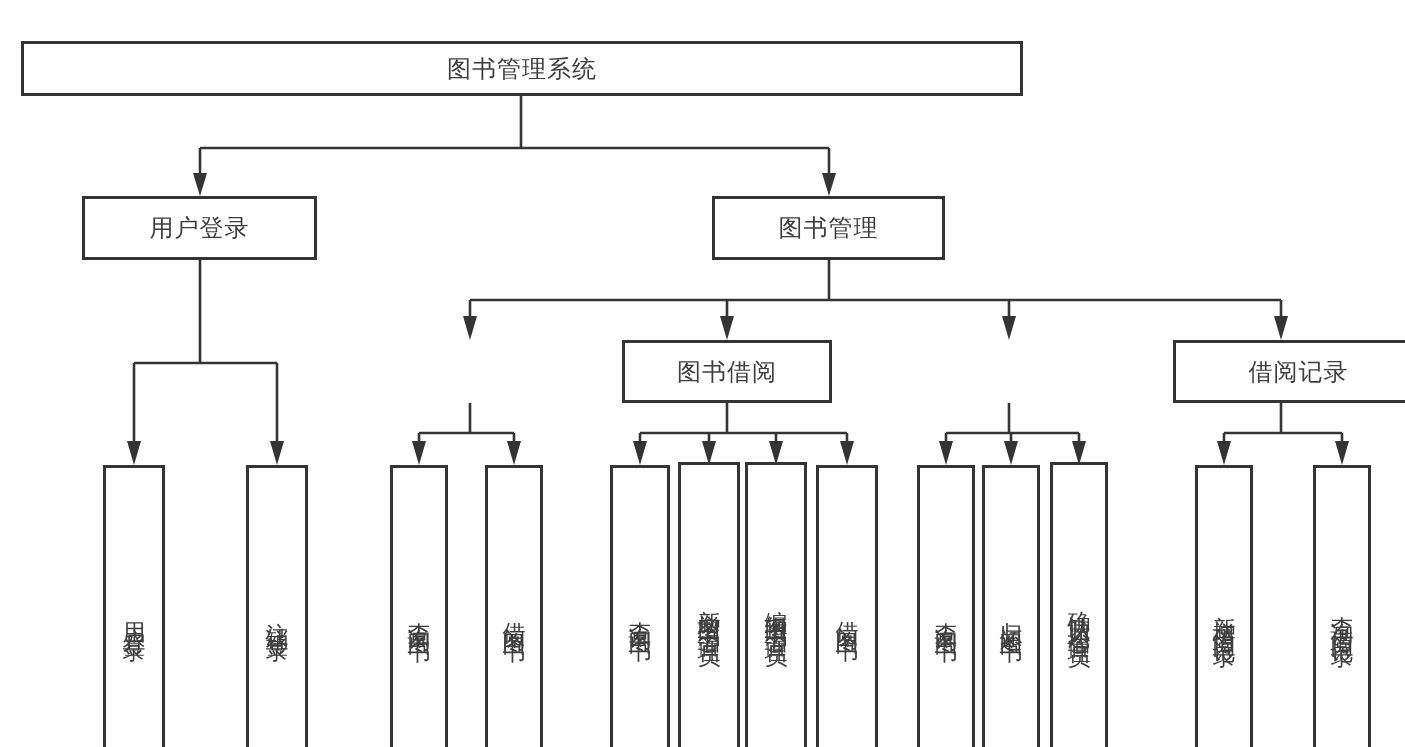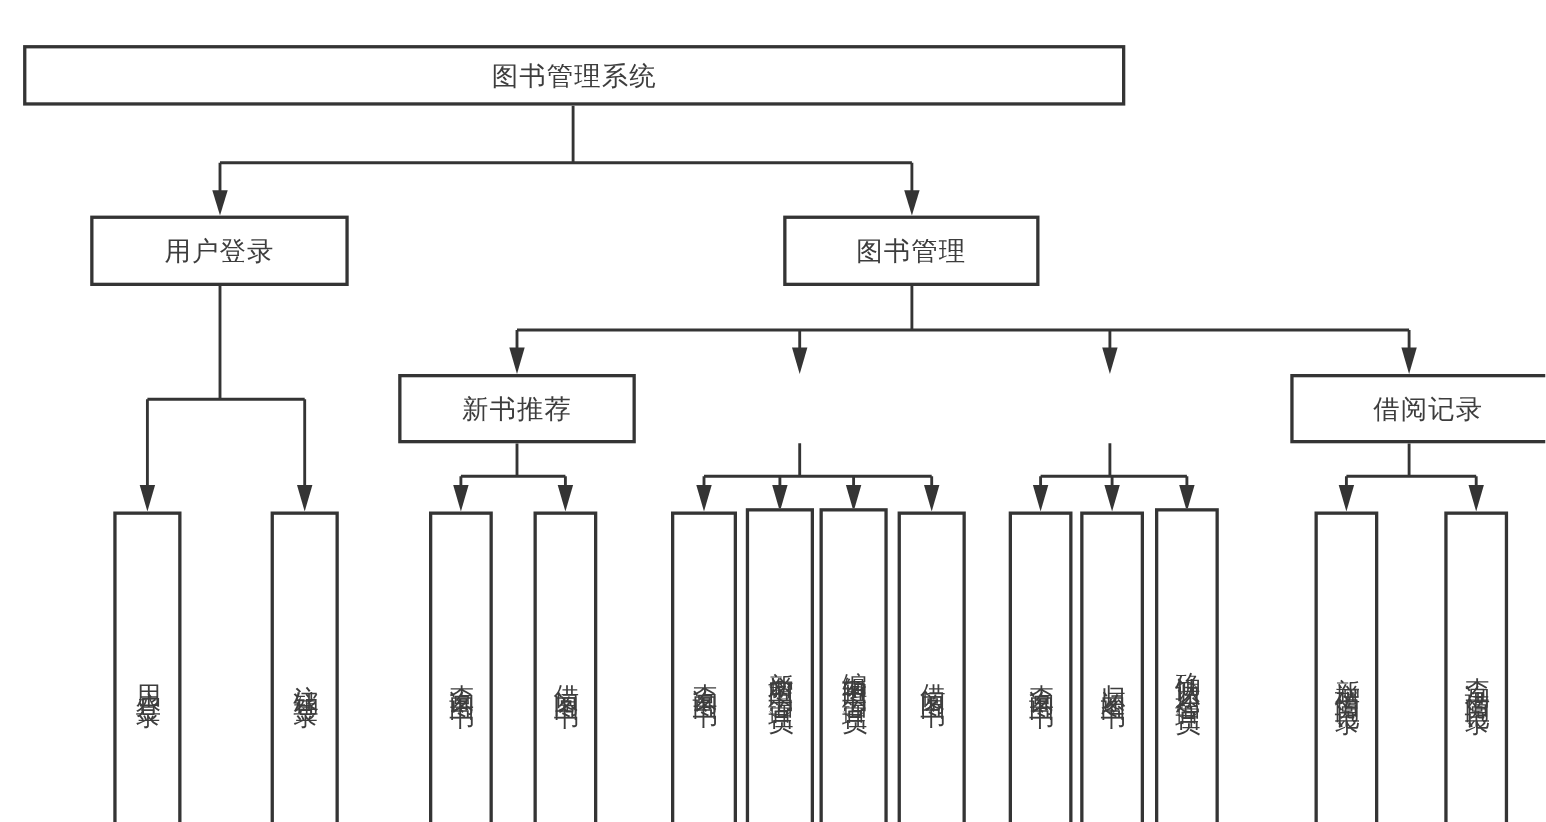--- a/index.html
+++ b/index.html
@@ -113,22 +113,22 @@
     <span>图书管理系统</span>
   </div>
 
   <div class="box h" style="left:82px;top:168px;width:235px;height:64px">
     <span>用户登录</span>
   </div>
   <div class="box h" style="left:712px;top:168px;width:233px;height:64px">
     <span>图书管理</span>
   </div>
 
-  <div class="box h" style="left:362px;top:312px;width:216px;height:63px">
-    <span>新书推荐</span>
+  <div class="box h" style="left:622px;top:312px;width:210px;height:63px">
+    <span>图书借阅</span>
   </div>
   <div class="box h" style="left:1173px;top:312px;width:251px;height:63px">
     <span>借阅记录</span>
   </div>
 
   <div class="box v" style="left:103px;top:437px;width:62px;height:301px">
     <span>用户登录</span>
   </div>
   <div class="box v" style="left:246px;top:437px;width:62px;height:301px">
     <span>注销登录</span>

